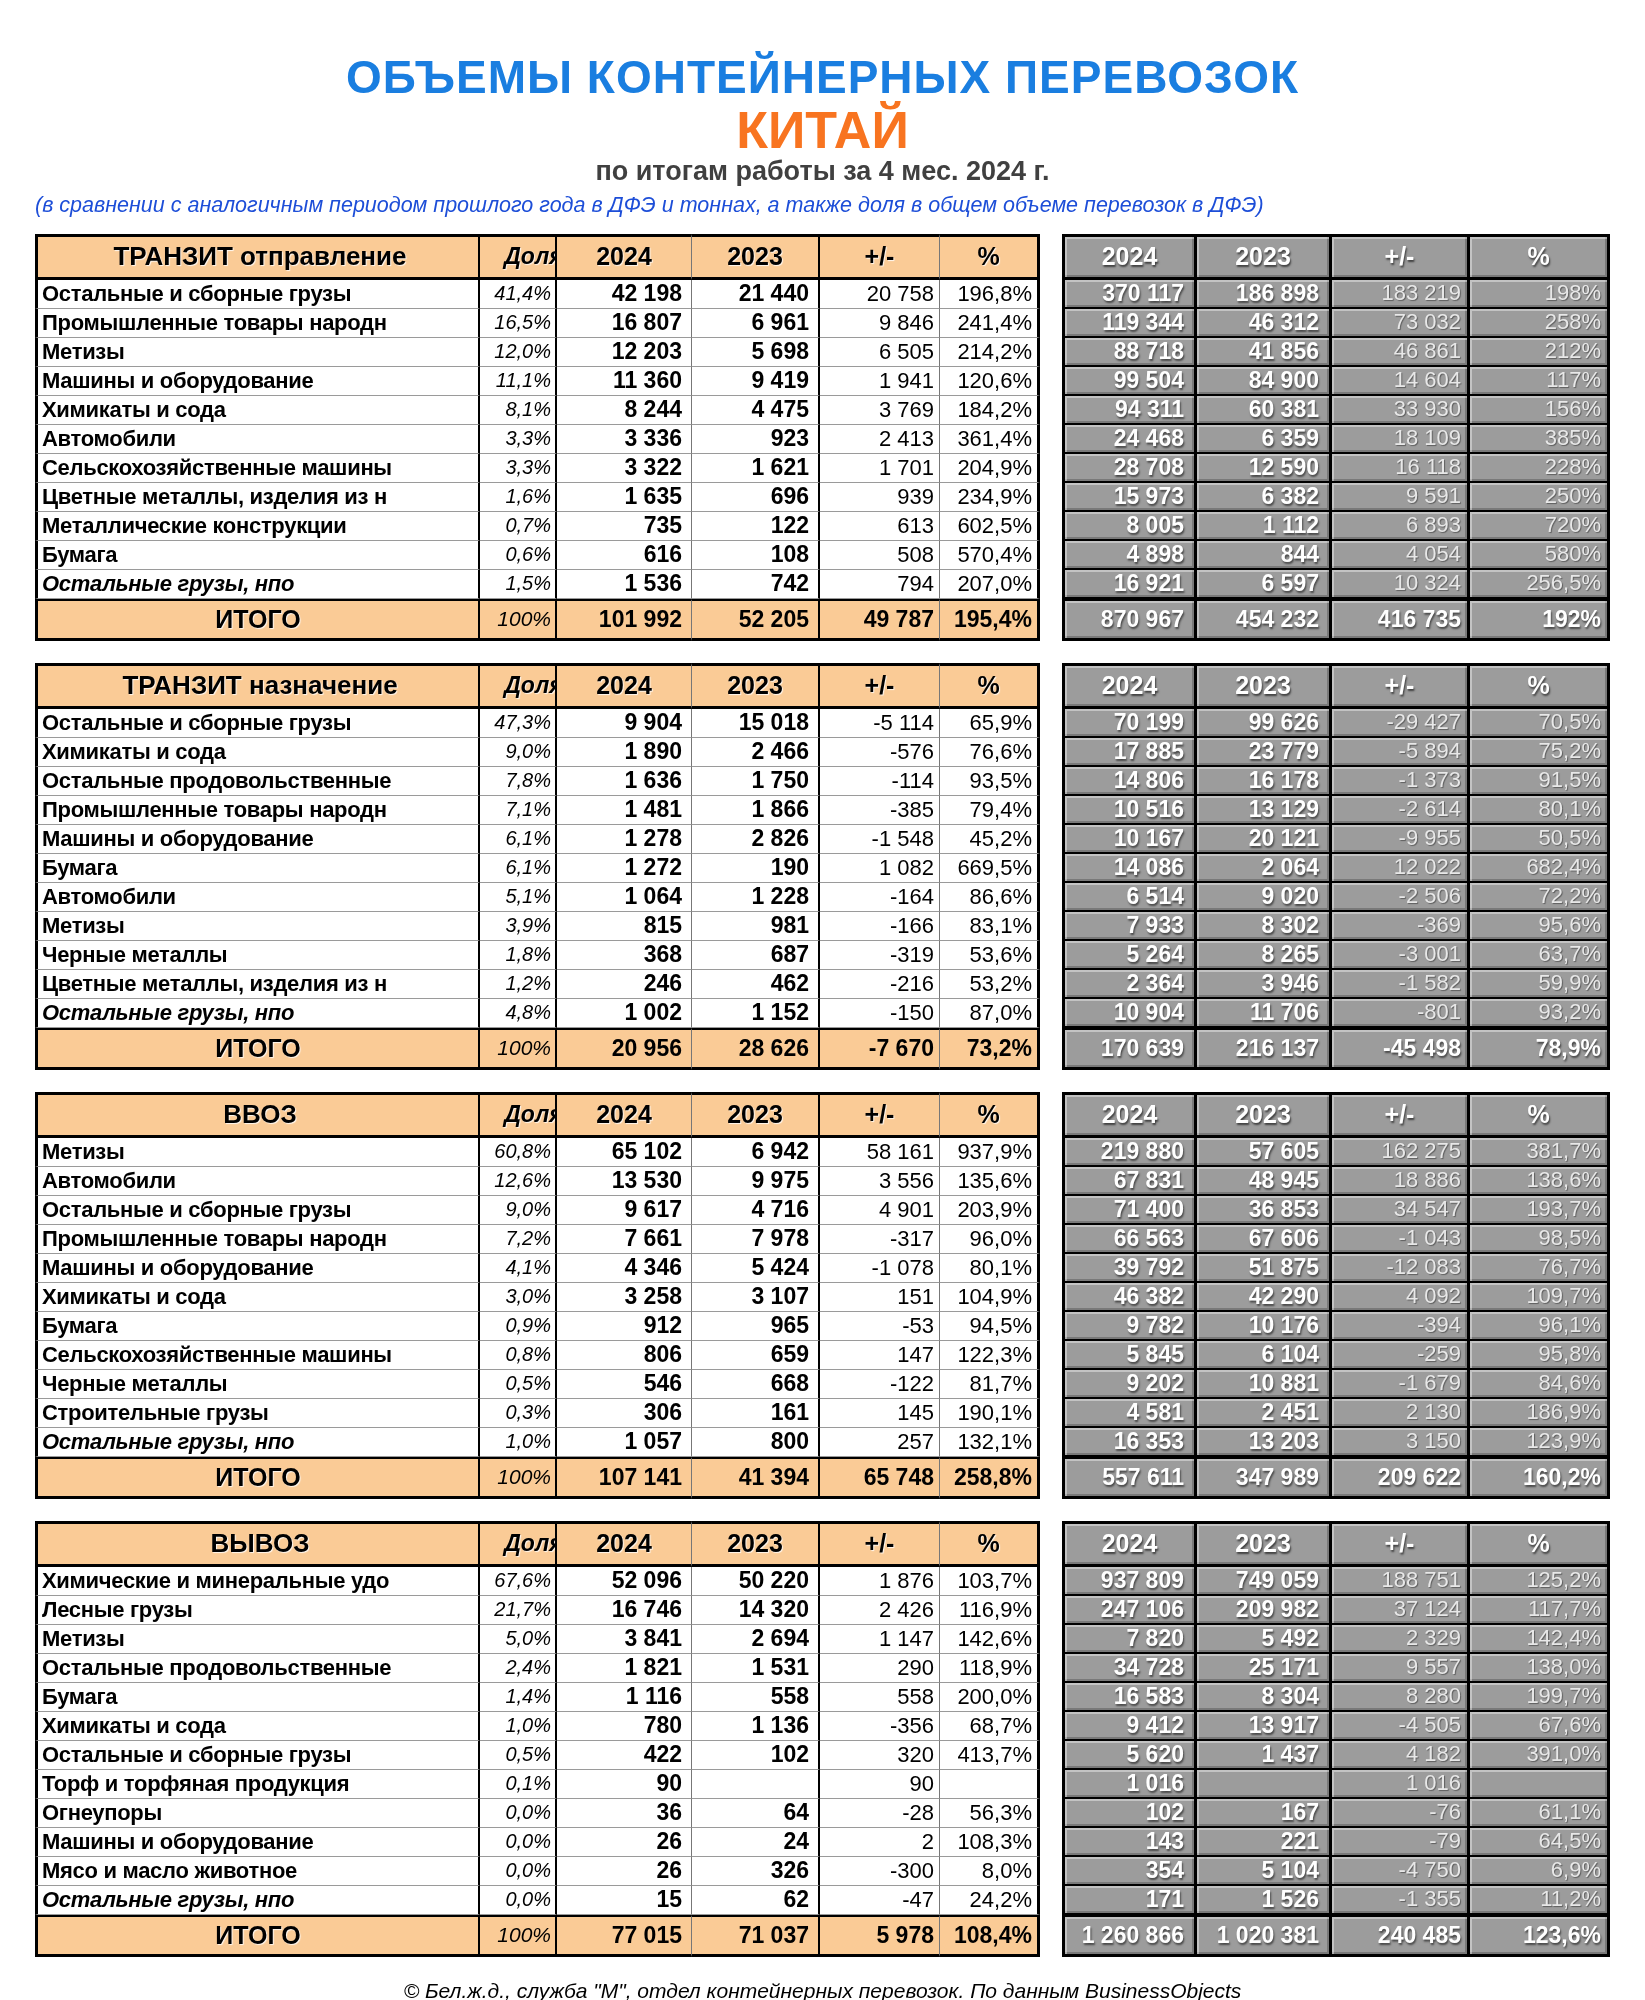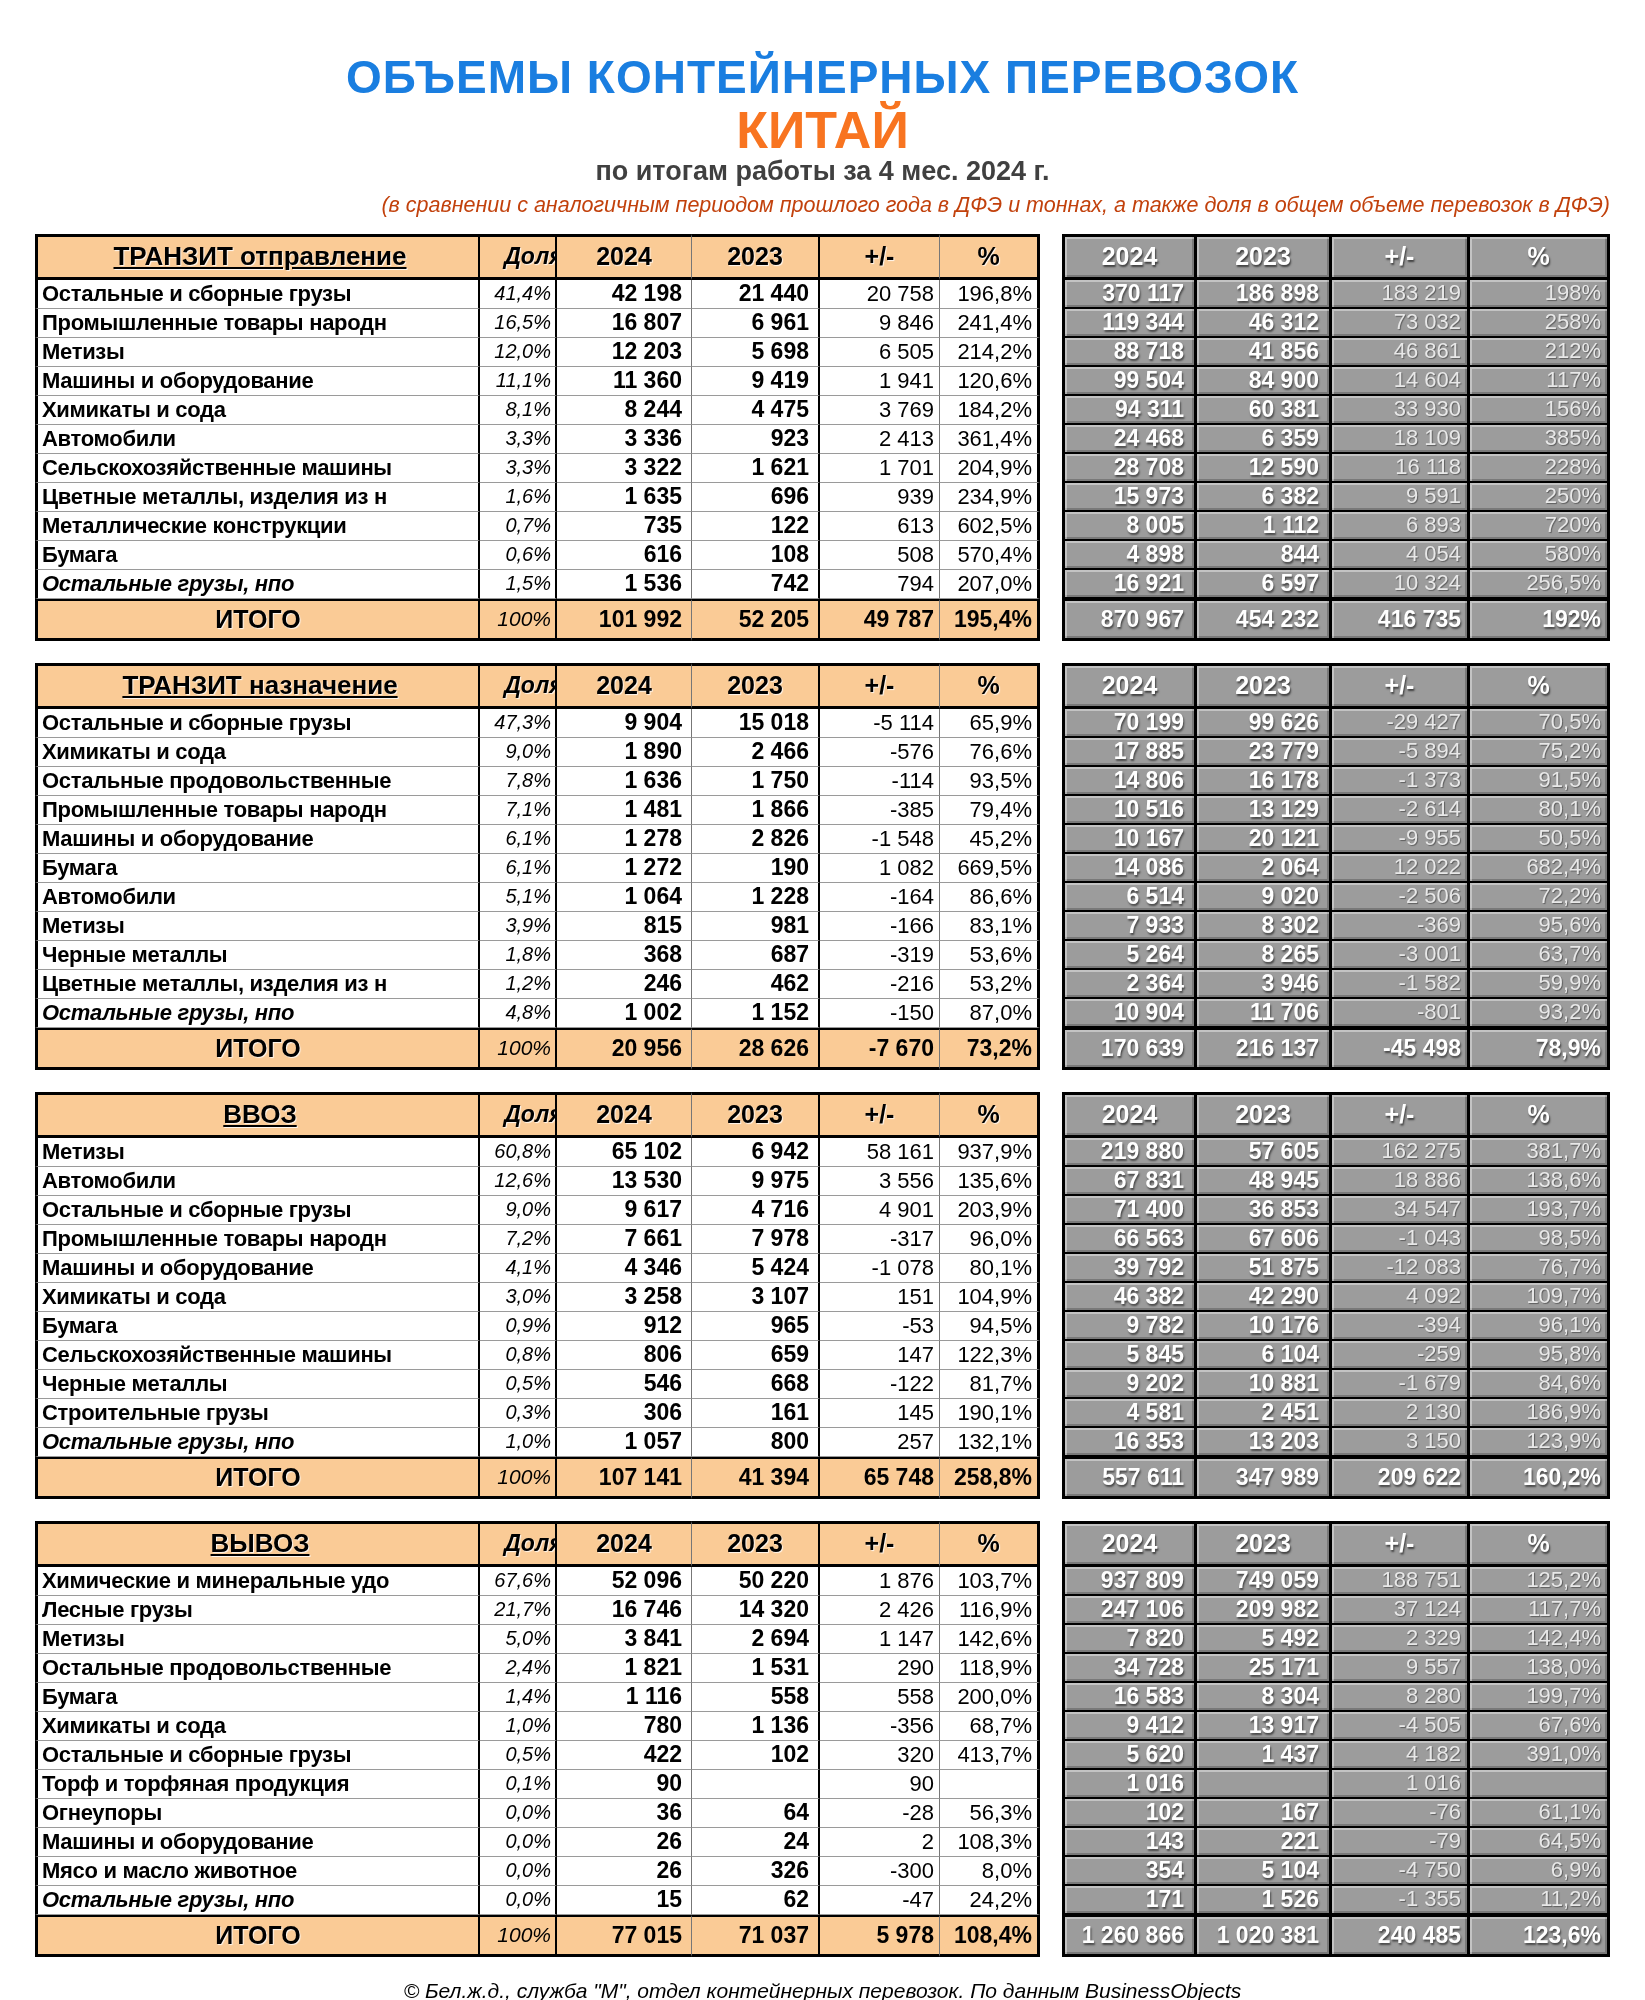--- a/index.html
+++ b/index.html
@@ -13,21 +13,21 @@
     letter-spacing:1px;line-height:1.1;margin-top:24px;
   }
   .country{
     text-align:center;font-weight:bold;font-size:52px;color:#f87420;
     line-height:1.05;
   }
   .period{
     text-align:center;font-weight:bold;font-size:27px;color:#404040;line-height:1.1;
   }
   .note{
-    text-align:right;font-style:italic;font-size:21.5px;color:#c2410c;
+    text-align:left;font-style:italic;font-size:21.5px;color:#1d4ed8;
     margin:6px 0 16px 0;
   }
   .footer{
     text-align:center;font-style:italic;font-size:21px;color:#000;margin-top:8px;
   }
 
   .report{
     display:grid;
     grid-template-columns:445px 77px 135px 128px 120px 100px 22px 135px 135px 138px 140px;
     margin-bottom:22px;
@@ -43,21 +43,21 @@
   .c3{border-right:2px solid #000;}
   .c4{border-right:1px solid #777;}
   .c5{border-right:3px solid #000;}
   .lo{border-bottom:1px solid #9a9a9a;}
   
   .hdr.lo{
     background:#facb96;border-top:3px solid #000;border-bottom:3px solid #000;
     font-weight:bold;justify-content:center;font-size:25px;
     text-shadow:1px 1px 1px rgba(255,255,255,.85);
   }
-  .hdr.lo.tname{font-size:26px;text-decoration:underline;}
+  .hdr.lo.tname{font-size:26px;}
   .hdr.lo.sh{font-style:italic;font-size:23px;padding-left:32px;}
   
   .tot{border-top:2px solid #000;border-bottom:3px solid #000;}
   .tot.lo{background:#facb96;}
   .tot.lbl{justify-content:center;font-weight:bold;font-size:25px;padding-left:0;
     text-shadow:1px 1px 1px rgba(255,255,255,.85);}
   .tot.share{font-size:21px;}
   .tot.numb,.tot.num{font-weight:bold;font-size:23px;}
   
   .name{font-weight:bold;font-size:22px;letter-spacing:-0.3px;}

